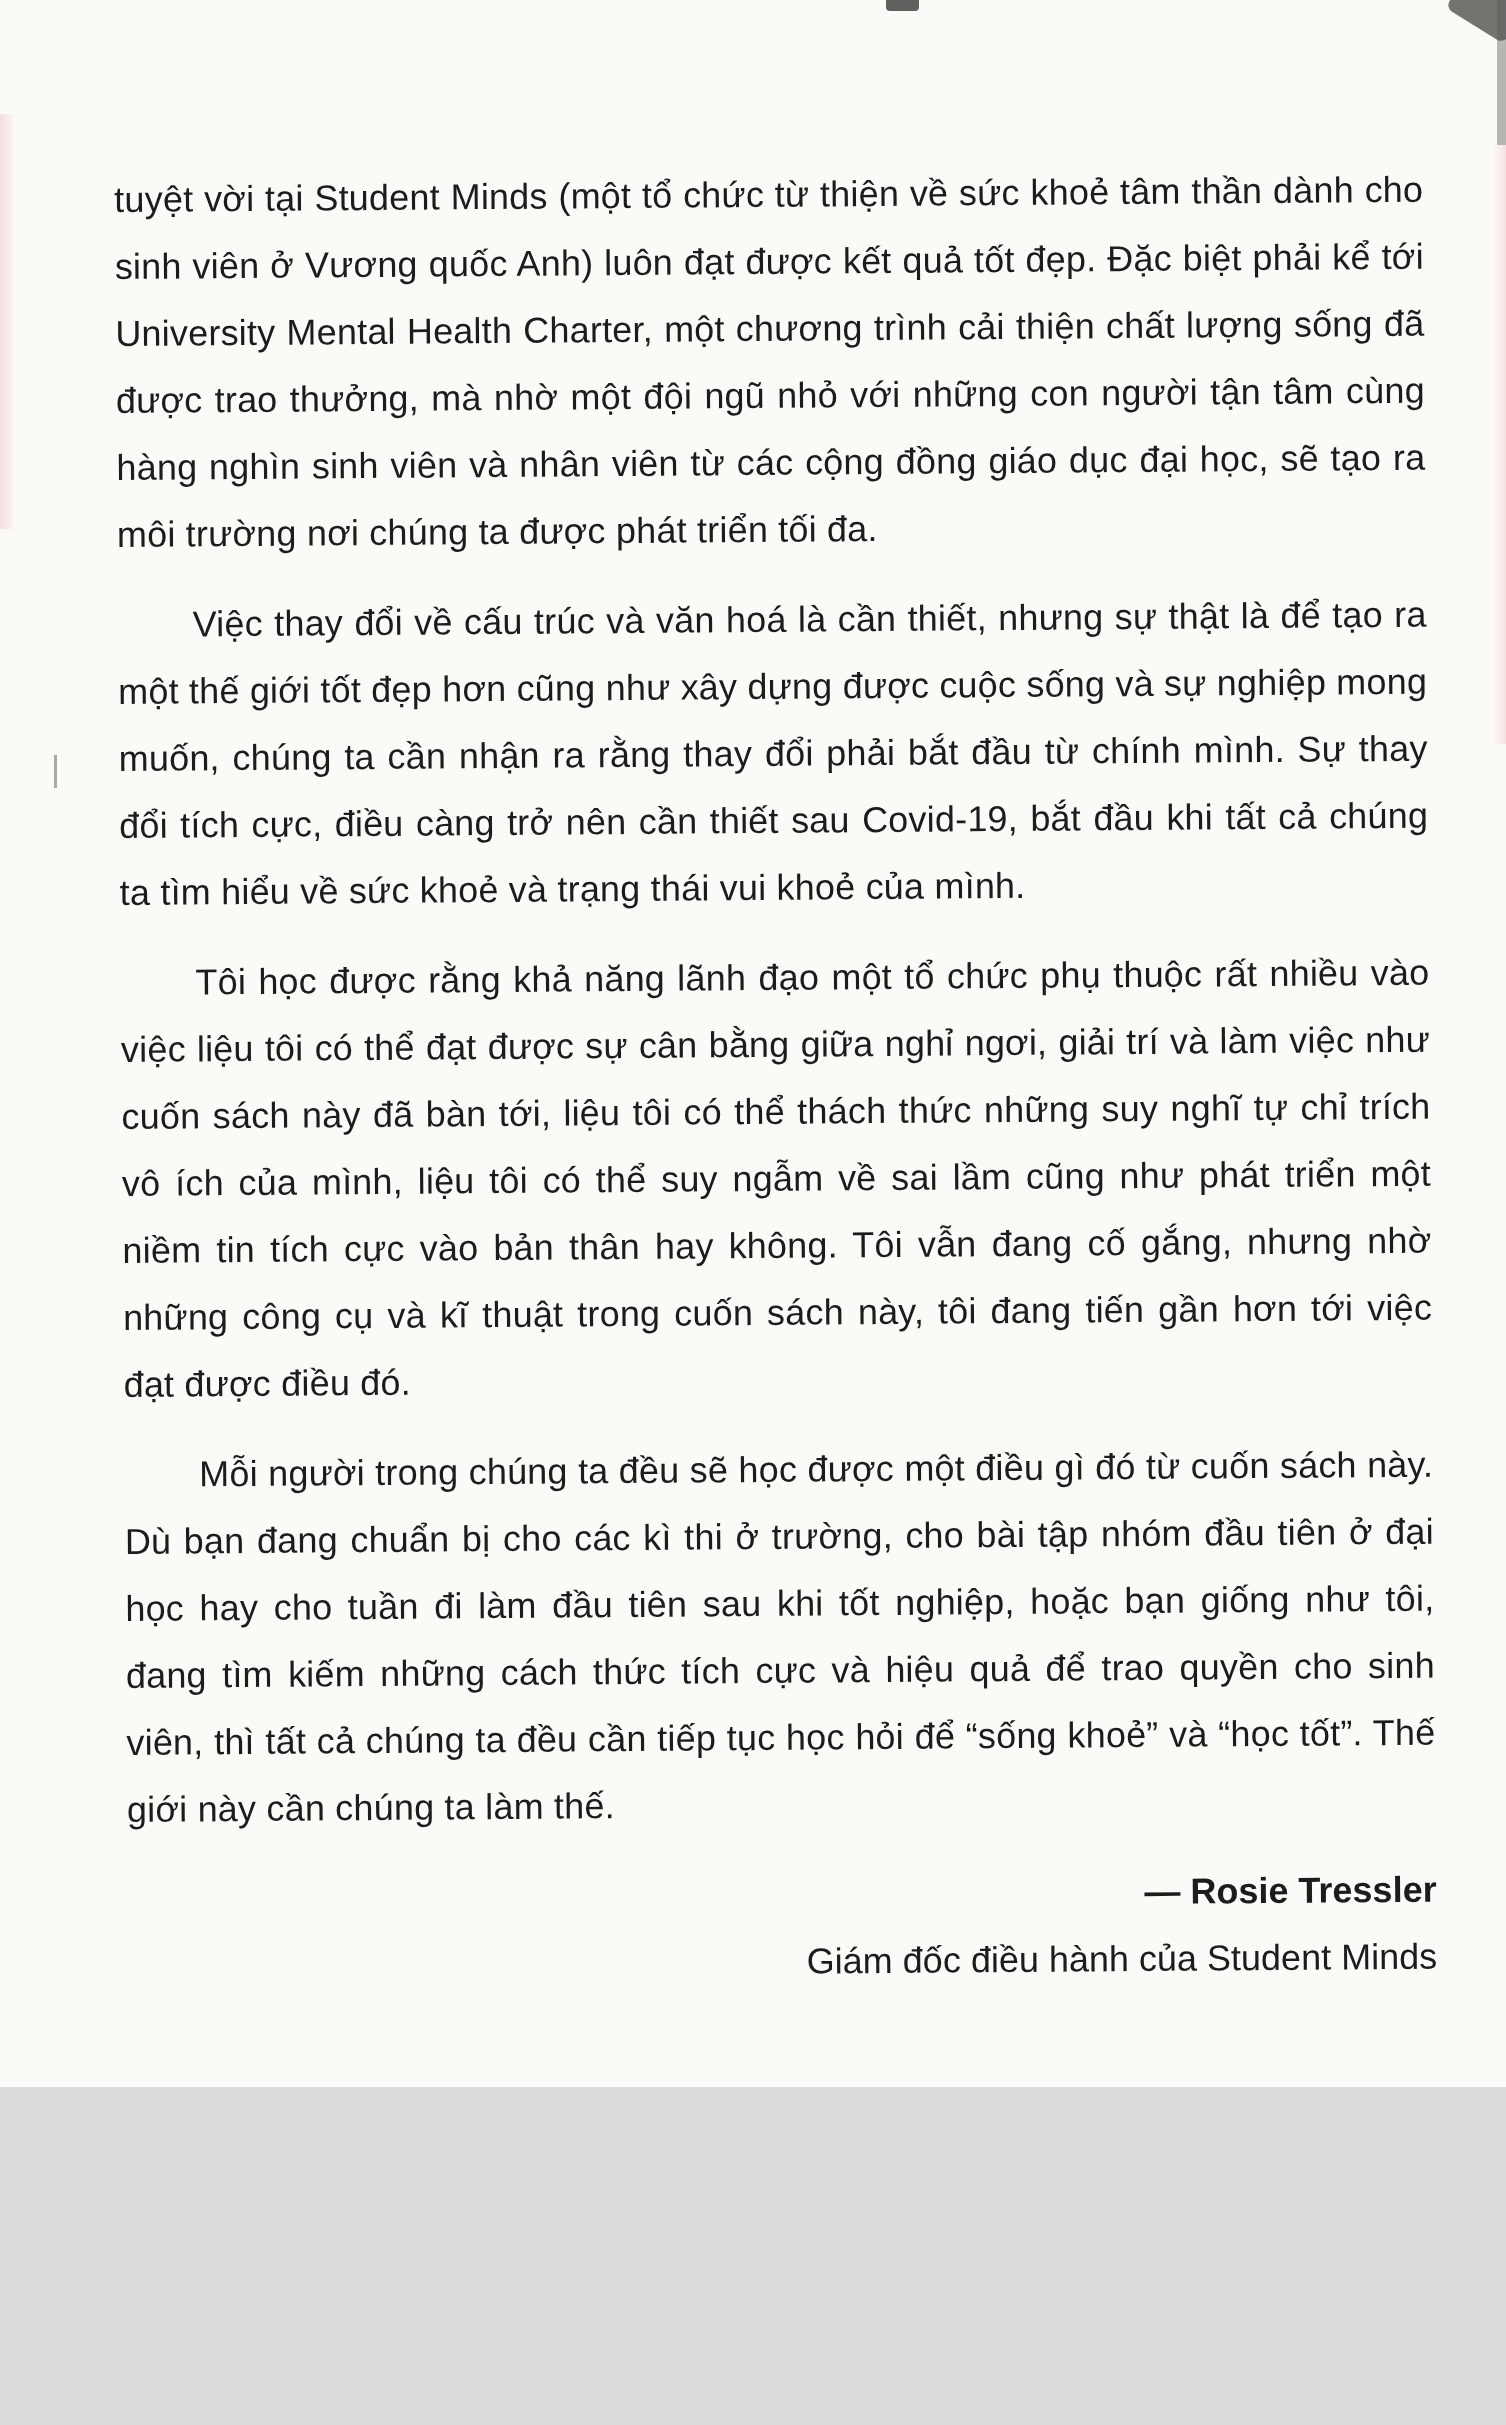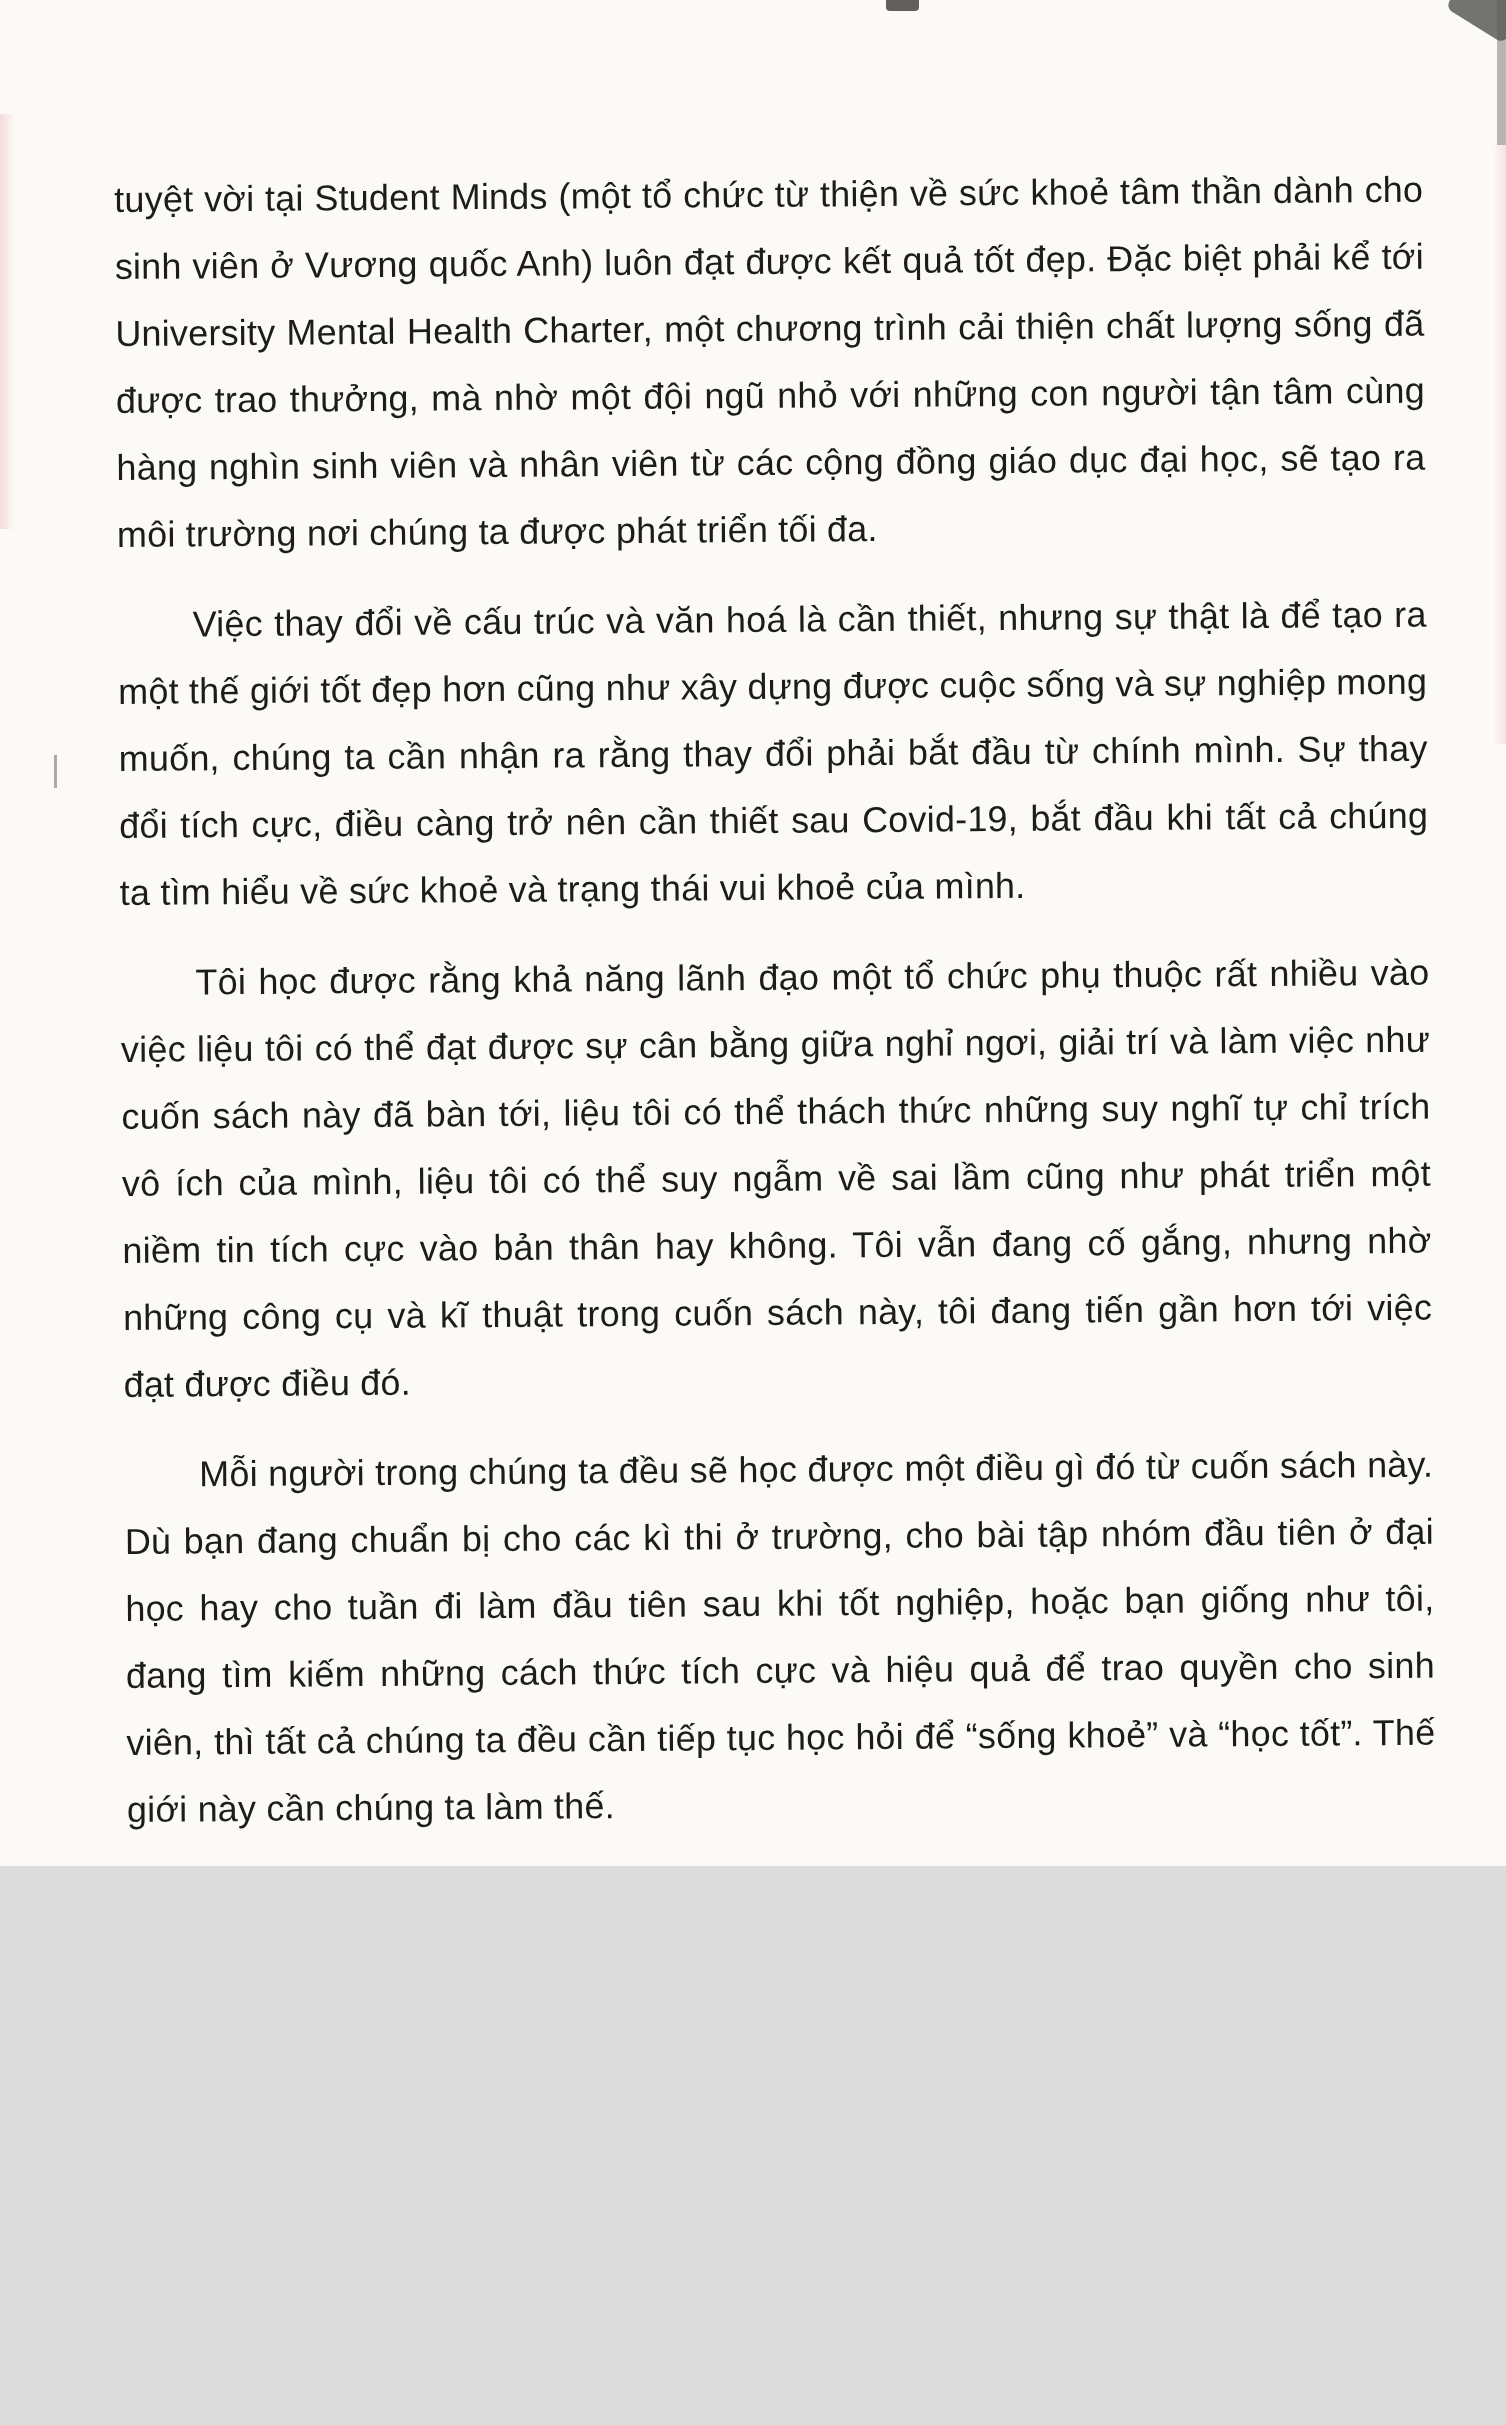--- a/index.html
+++ b/index.html
@@ -1,21 +1,21 @@
 <!DOCTYPE html>
 <html style="--paper: #fbfaf6; --text: #1d1c1a; --badge: #2e2b28; --badge-circle: #f7f6f1; --bleed: #7d7a76; --pink: #f0c3c8; --artifact: #5a5a58;"><head>
 <meta charset="utf-8">
 <style>
   :root{
     --paper:#fbfaf6; --text:#1d1c1a; --badge:#2e2b28; --badge-circle:#f7f6f1;
     --bleed:#7d7a76; --pink:#f0c3c8; --artifact:#5a5a58;
   }
   html,body{margin:0;padding:0;background:#dcdcdc;}
   .page{
-    position:relative; width:1506px; height:1866px; overflow:hidden;
+    position:relative; width:1506px; height:2087px; overflow:hidden;
     background:var(--paper);
     font-family:"Liberation Sans", sans-serif;
     color:var(--text);
   }
   
   .pink-left{position:absolute;left:0;top:114px;width:15.4px;height:415px;
     background:linear-gradient(to right, var(--pink), rgba(240,195,200,0));opacity:.55;}
   .pink-right{position:absolute;right:0;top:145px;width:13.5px;height:599px;
     background:linear-gradient(to left, var(--pink), rgba(240,195,200,0));opacity:.45;}
   .corner-smudge{position:absolute;right:-13.5px;top:-15.4px;width:68px;height:44px;

